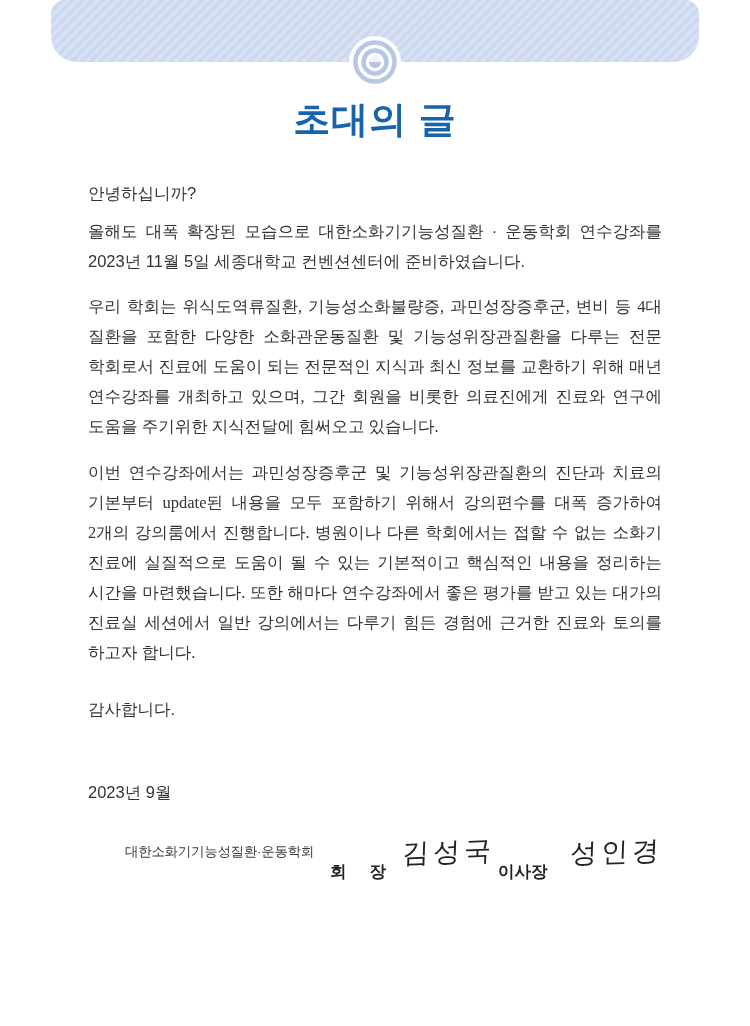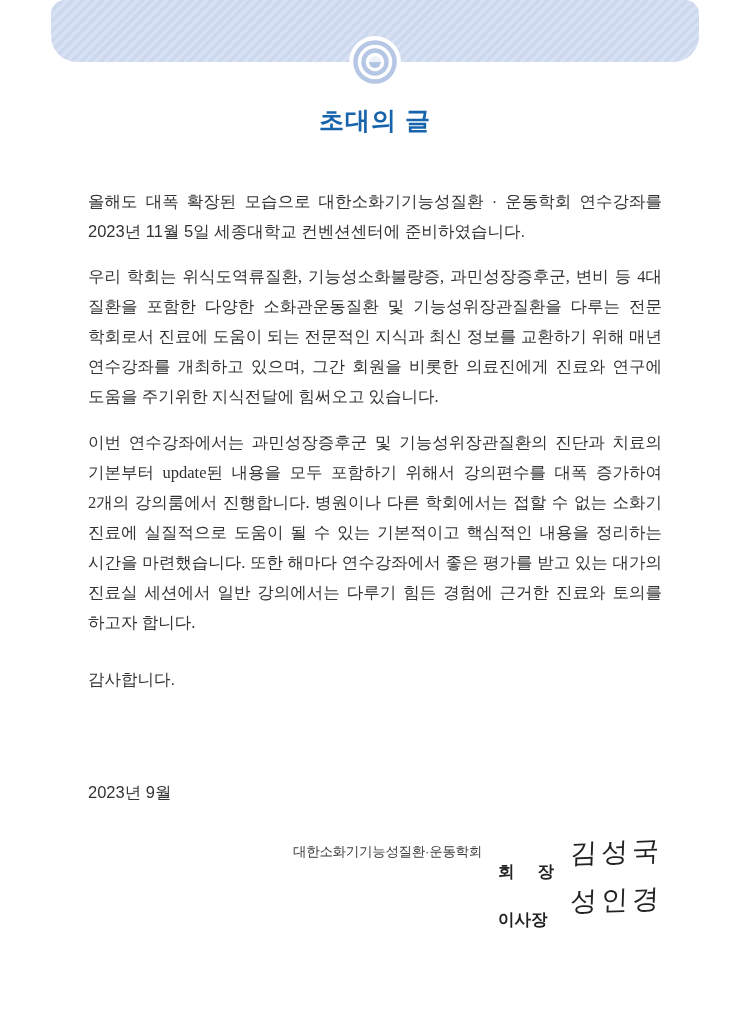--- a/index.html
+++ b/index.html
@@ -36,21 +36,21 @@
     height: 52px;
   }
 
   
   .page-title {
     position: absolute;
     top: 98px;
     left: 0;
     width: 750px;
     text-align: center;
-    font-size: 25px;
+    font-size: 37px;
     line-height: 44px;
     font-weight: 800;
     letter-spacing: 1px;
     color: #1764ad;
   }
 
   
   .letter {
     position: absolute;
     top: 178px;
@@ -77,21 +77,21 @@
     font-size: 16.5px;
     color: #333333;
   }
 
   
   .signatures {
     position: absolute;
     top: 830px;
     right: 88px;
     display: flex;
-    flex-direction: column;
+    flex-direction: row;
     gap: 4px;
   }
   .sig-row {
     display: flex;
     align-items: center;
     justify-content: flex-end;
     gap: 16px;
     height: 44px;
   }
   .sig-org {
@@ -139,20 +139,21 @@
     <circle cx="26" cy="26" r="26" fill="#ffffff"></circle>
     <circle cx="26" cy="26" r="19.5" fill="none" stroke="#b5c7e5" stroke-width="4.5"></circle>
     <circle cx="26" cy="26" r="11.5" fill="none" stroke="#b5c7e5" stroke-width="4.5"></circle>
     <circle cx="26" cy="26" r="6" fill="url(#halfGrad)"></circle>
   </svg>
 </div>
 
 <h1 class="page-title">초대의 글</h1>
 
 <div class="letter">
+  <p class="greeting">안녕하십니까?</p>
   <p class="para-first">올해도 대폭 확장된 모습으로 대한소화기기능성질환 · 운동학회 연수강좌를 2023년 11월 5일 세종대학교 컨벤션센터에 준비하였습니다.</p>
   <p class="para">우리 학회는 위식도역류질환, 기능성소화불량증, 과민성장증후군, 변비 등 4대 질환을 포함한 다양한 소화관운동질환 및 기능성위장관질환을 다루는 전문 학회로서 진료에 도움이 되는 전문적인 지식과 최신 정보를 교환하기 위해 매년 연수강좌를 개최하고 있으며, 그간 회원을 비롯한 의료진에게 진료와 연구에 도움을 주기위한 지식전달에 힘써오고 있습니다.</p>
   <p class="para">이번 연수강좌에서는 과민성장증후군 및 기능성위장관질환의 진단과 치료의 기본부터 update된 내용을 모두 포함하기 위해서 강의편수를 대폭 증가하여 2개의 강의룸에서 진행합니다. 병원이나 다른 학회에서는 접할 수 없는 소화기 진료에 실질적으로 도움이 될 수 있는 기본적이고 핵심적인 내용을 정리하는 시간을 마련했습니다. 또한 해마다 연수강좌에서 좋은 평가를 받고 있는 대가의 진료실 세션에서 일반 강의에서는 다루기 힘든 경험에 근거한 진료와 토의를 하고자 합니다.</p>
   <p class="closing">감사합니다.</p>
 </div>
 
 <div class="date-line">2023년 9월</div>
 
 <div class="signatures">
   <div class="sig-row">

